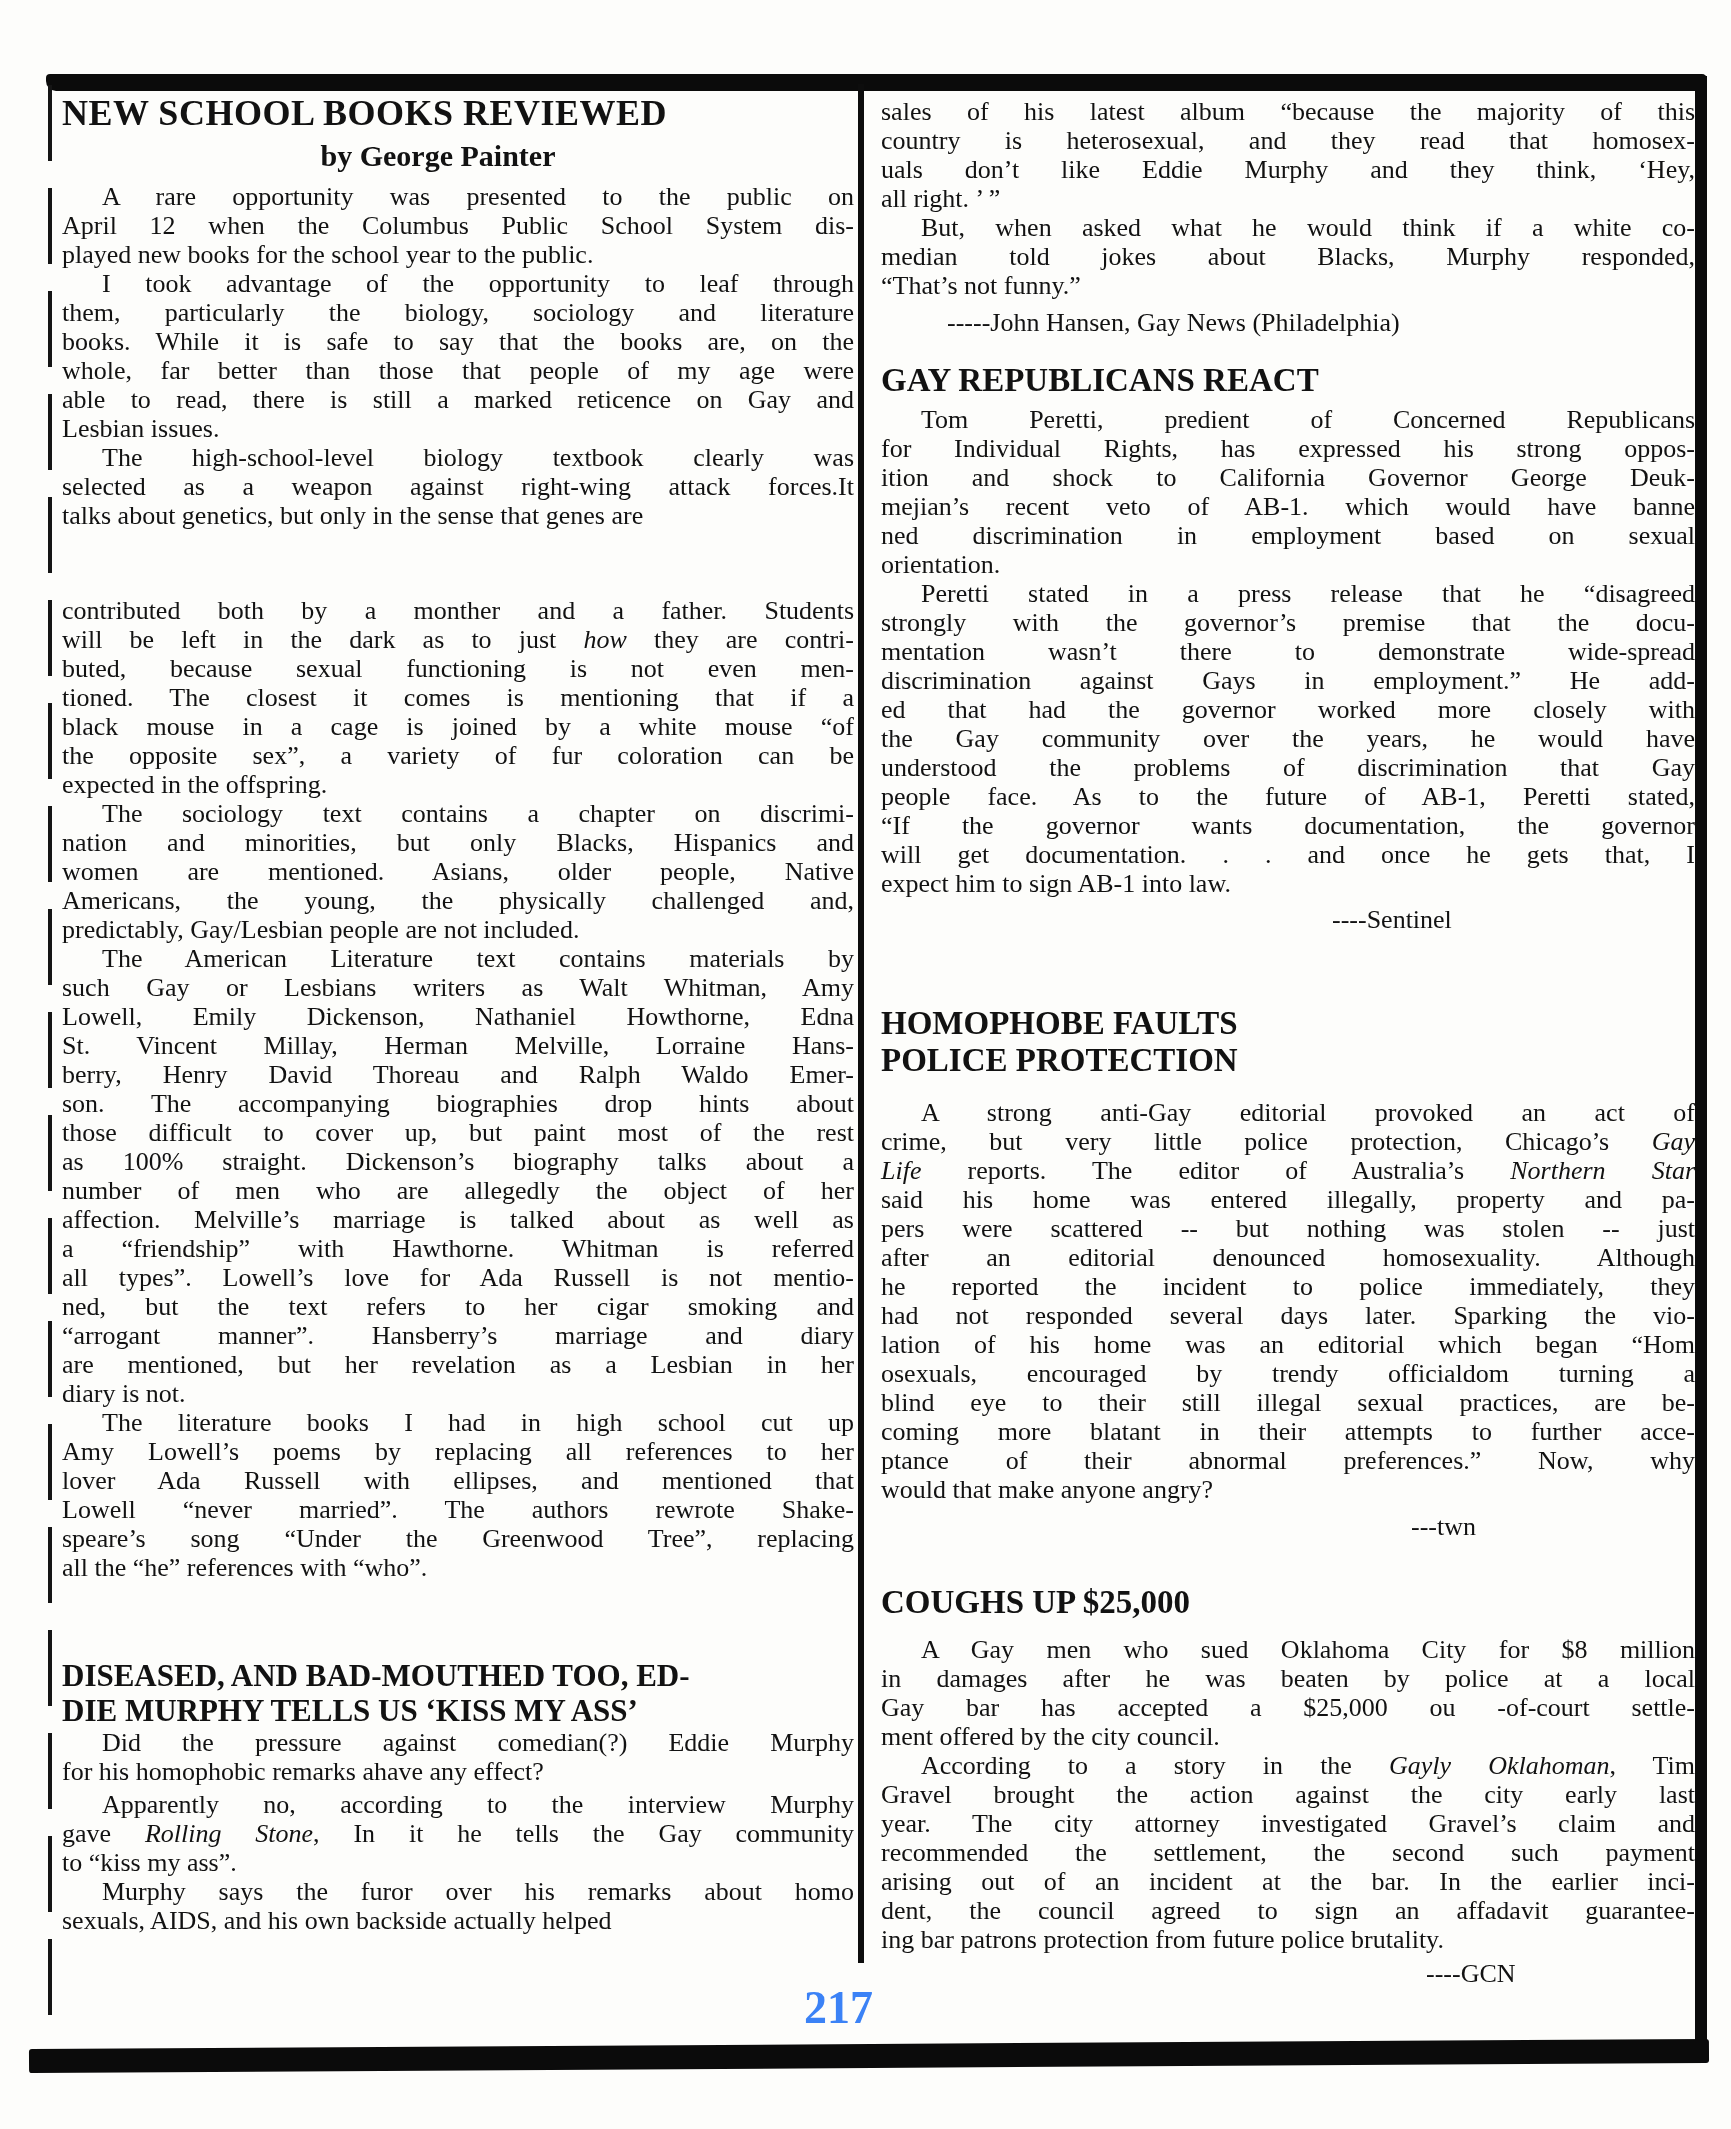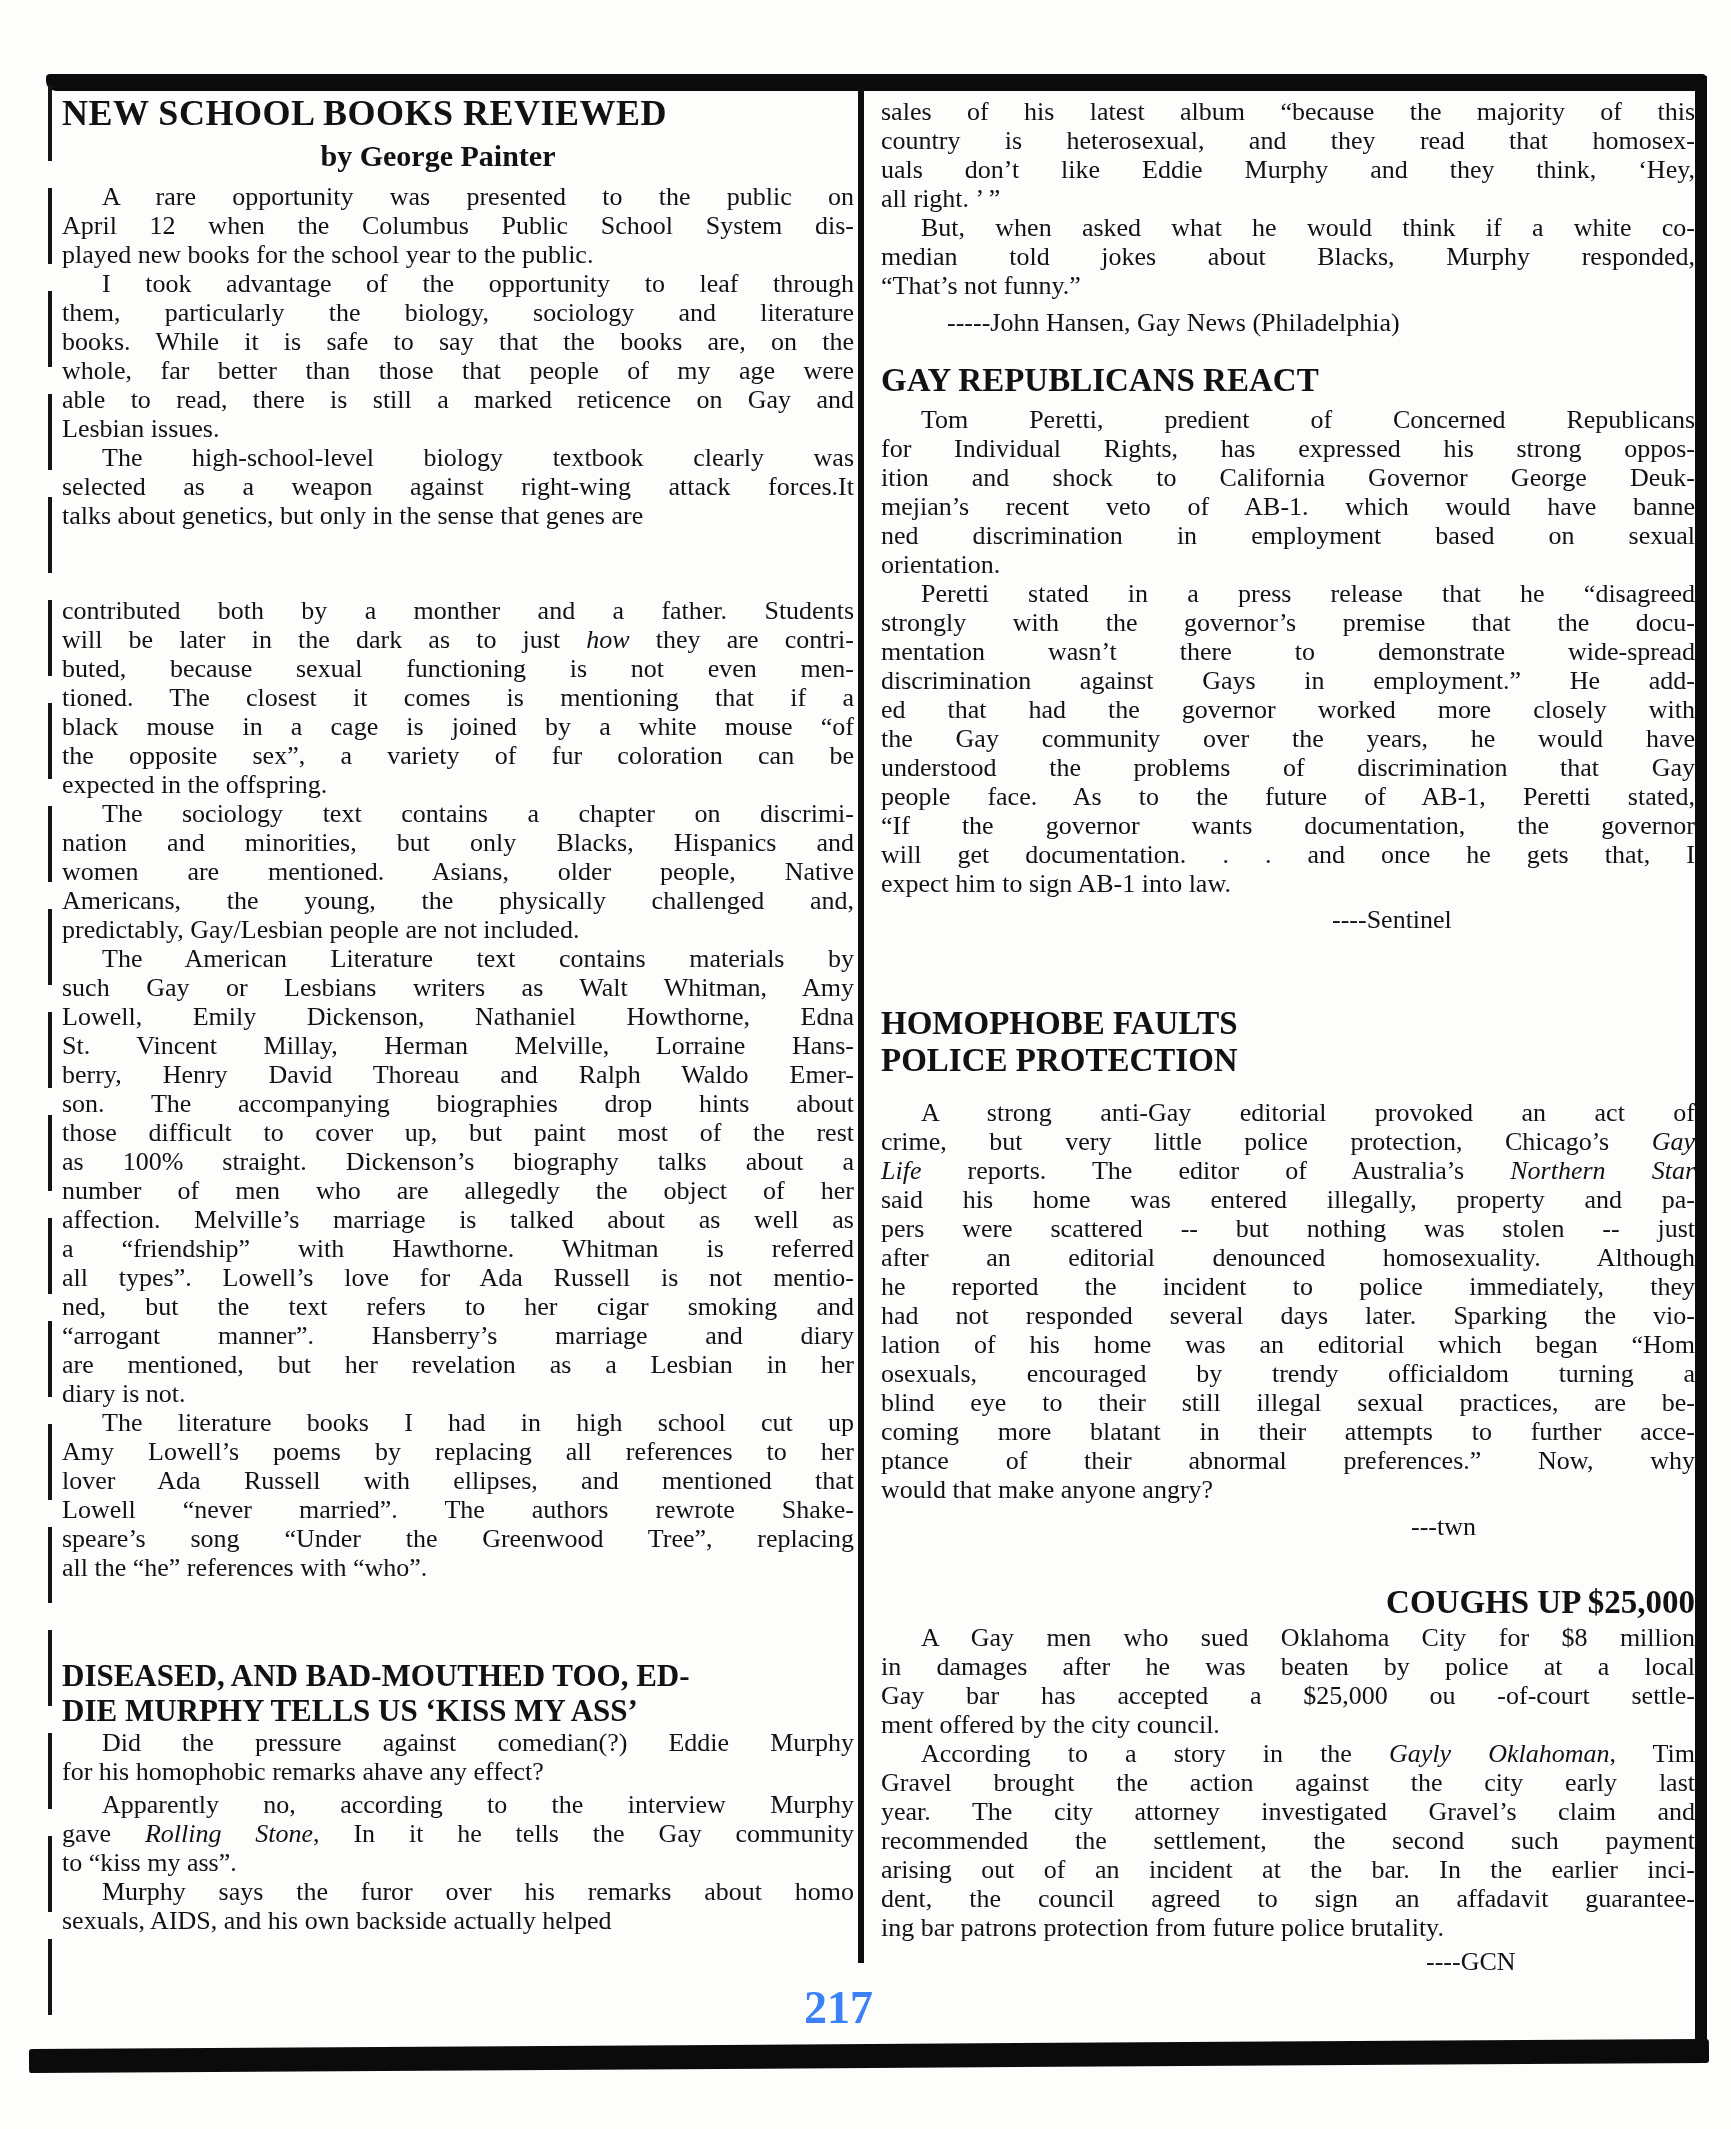--- a/index.html
+++ b/index.html
@@ -35,21 +35,21 @@
 
   
   .title-main { font-size: 36px; line-height: 40px; font-weight: bold; margin: 0; letter-spacing: 0.5px; }
   .byline { font-size: 30px; line-height: 33px; font-weight: bold; text-align: center; padding-right: 40px; margin: 6px 0 10px 0; }
   .headline { font-weight: bold; margin: 0; }
   .hl-left { font-size: 31px; line-height: 35px; }
   .hl-right { font-size: 33px; line-height: 37px; }
   .mt-diseased { margin-top: 76px; }
   .mt-grr { margin-top: 25px; margin-bottom: 6px; }
   .mt-homophobe { margin-top: 71px; margin-bottom: 19px; }
-  .mt-coughs { margin-top: 43px; margin-bottom: 2px; text-align: right; }
+  .mt-coughs { margin-top: 43px; margin-bottom: 14px; }
   .mb-murphy { margin-bottom: 4px; }
 
   
   .attribution { margin-top: 8px; }
   .attr-hansen   { padding-left: 66px; }
   .attr-sentinel { padding-left: 451px; margin-top: 7px; }
   .attr-twn      { padding-left: 530px; }
   .attr-gcn      { padding-left: 545px; margin-top: 5px; }
 
   .page-number { position: absolute; left: 804px; top: 1981px; font-size: 46px; font-weight: bold; color: #3b82f6; }
@@ -84,21 +84,21 @@
           <div class="ln"><span>able to read, there is still a marked reticence on Gay and</span></div>
           <div class="ln ln-last"><span>Lesbian issues.</span></div>
         </div>
       <div class="para">
           <div class="ln"><span>The high-school-level biology textbook clearly was</span></div>
           <div class="ln"><span>selected as a weapon against right-wing attack forces.It</span></div>
           <div class="ln ln-last"><span>talks about genetics, but only in the sense that genes are</span></div>
         </div>
       <div class="para cont gap">
           <div class="ln"><span>contributed both by a monther and a father. Students</span></div>
-          <div class="ln"><span>will be later in the dark as to just </span><i>how</i><span> they are contri-</span></div>
+          <div class="ln"><span>will be left in the dark as to just </span><i>how</i><span> they are contri-</span></div>
           <div class="ln"><span>buted, because sexual functioning is not even men-</span></div>
           <div class="ln"><span>tioned. The closest it comes is mentioning that if a</span></div>
           <div class="ln"><span>black mouse in a cage is joined by a white mouse “of</span></div>
           <div class="ln"><span>the opposite sex”, a variety of fur coloration can be</span></div>
           <div class="ln ln-last"><span>expected in the offspring.</span></div>
         </div>
       <div class="para">
           <div class="ln"><span>The sociology text contains a chapter on discrimi-</span></div>
           <div class="ln"><span>nation and minorities, but only Blacks, Hispanics and</span></div>
           <div class="ln"><span>women are mentioned. Asians, older people, Native</span></div>

